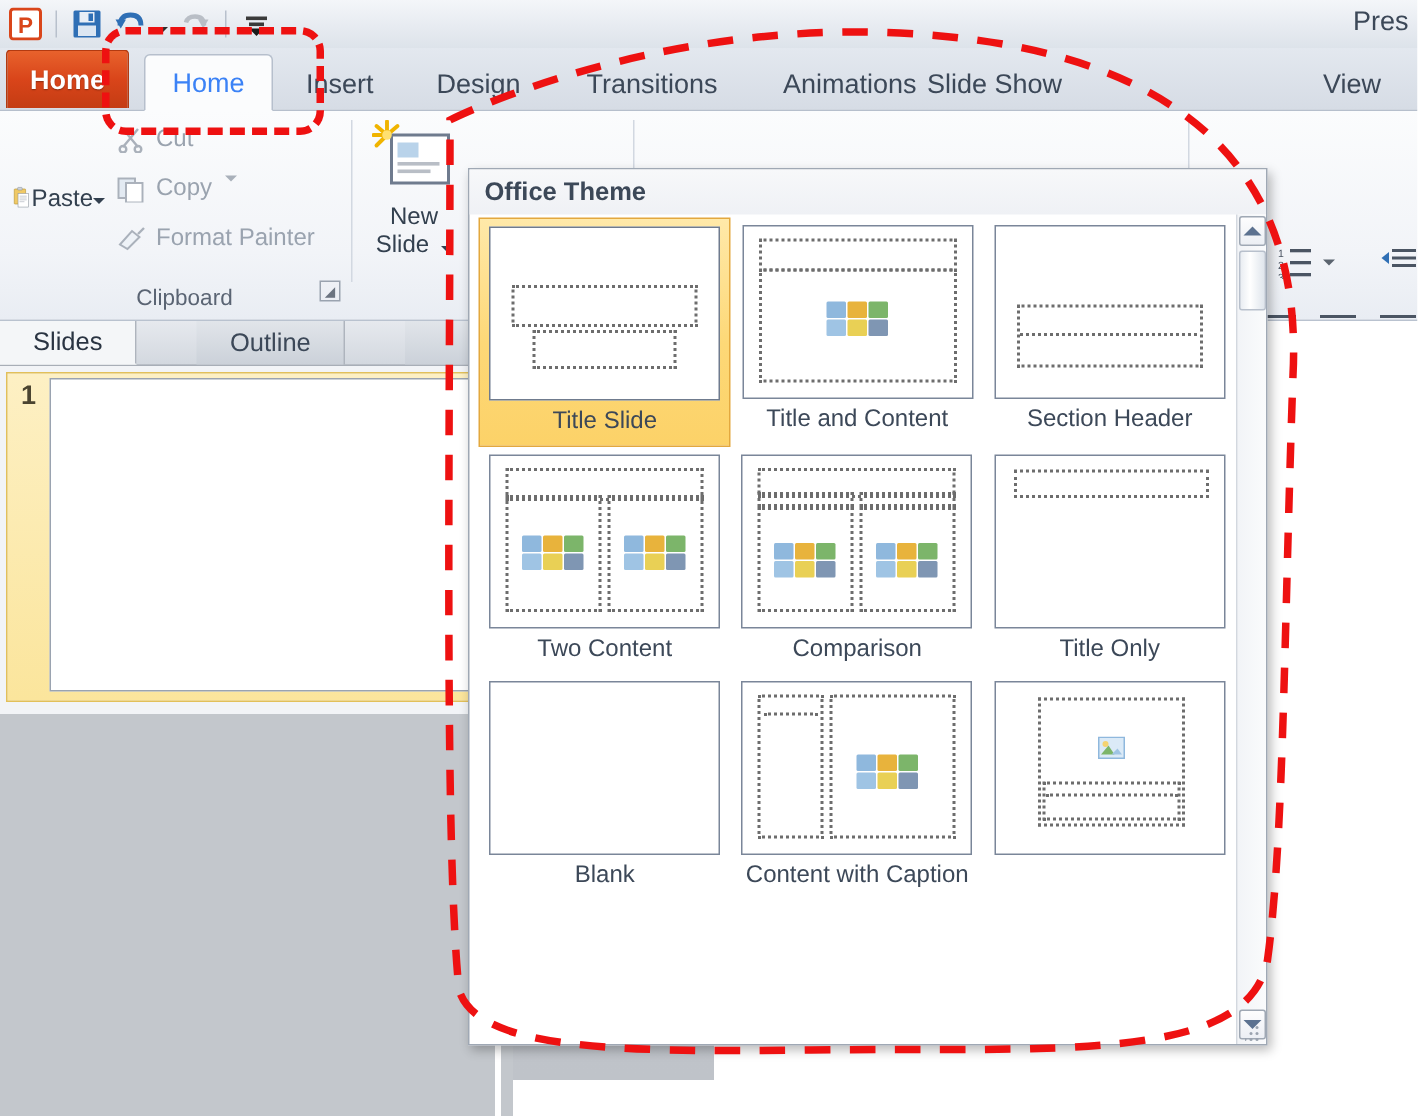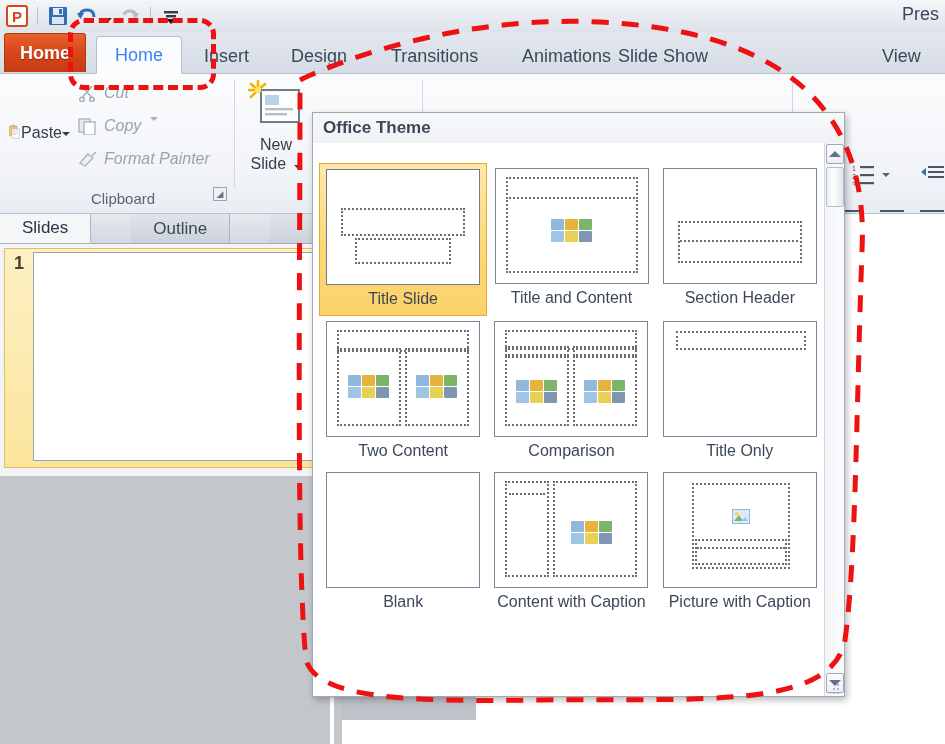--- a/index.html
+++ b/index.html
@@ -69,21 +69,21 @@
   }
 
   
   .paste-btn {
     position: absolute; left: 8px; top: 6px; width: 62px; height: 104px;
     display: flex; flex-direction: row; align-items: center;
   }
   .paste-label { font-size: 16px; color: #33404f; margin-top: 2px; }
   .cb-item {
     position: absolute; display: flex; align-items: flex-start; gap: 6px;
-    font-size: 16px; color: #9aa3af; font-style: italic;
+    font-size: 16px; color: #9aa3af;
   }
   .cb-caret {
     width: 0; height: 0; border-left: 4px solid transparent;
     border-right: 4px solid transparent; border-top: 4px solid #a9b0ba; margin-left: 3px;
   }
   .dlg-launcher {
     position: absolute; right: 0; bottom: 6px; width: 14px; height: 14px;
     border: 1px solid #9aa3af; color: #6b7480; font-size: 9px; line-height: 12px; text-align: center;
   }
 
@@ -199,21 +199,20 @@
   }
   .gallery-header {
     position: absolute; left: 0; top: 0; width: 531px; height: 30px;
     background: linear-gradient(to bottom, #f7f8fa 0%, #eff1f5 100%);
     font-size: 17px; font-weight: bold; color: #3c4858;
     display: flex; align-items: center; padding-left: 10px;
   }
   .gallery-body {
     position: absolute; left: 0; top: 30px; width: 511px; height: 455px;
     padding: 2px 0 0 6px;
-    margin-top: 18px;
   }
   .lay-row { display: flex; }
   .lay-cell {
     width: 170px; padding: 0 0 6px 0;
     display: flex; flex-direction: column; align-items: center;
   }
   .lay-cell.selected {
     background: linear-gradient(to bottom, #ffe9a9 0%, #fdd877 55%, #fcd268 100%);
     border: 1px solid #e3a83e;
   }
@@ -639,21 +638,20 @@
             <div class="ph" style="left:28px;top:10px;width:98px;height:86px;"></div>
             <div class="ph" style="left:31px;top:66px;width:92px;height:26px;"></div>
             <div class="ph" style="left:33px;top:74px;width:88px;height:2px;border-top:none;border-left:none;border-right:none;"></div>
             <svg width="18" height="15" viewBox="0 0 18 15" style="position:absolute;left:68px;top:36px;">
               <rect x="0.5" y="0.5" width="17" height="14" fill="#dbeaf7" stroke="#8fb8dd"></rect>
               <circle cx="5" cy="5" r="2" fill="#f5d372"></circle>
               <path d="M2 12 L7 6 L11 12 Z" fill="#7cb56a"></path>
               <path d="M9 12 L13 8 L16 12 Z" fill="#9fc4e4"></path>
             </svg>
           </div>
-          <div class="lay-name">Picture with Caption</div>
         </div>
       </div>
     </div>
 
     <div class="gal-scroll">
       <div class="sb-btn sb-up">
           <div class="tri-up"></div>
         </div>
       <div class="sb-thumb"></div>
       <div class="sb-btn sb-dn">

